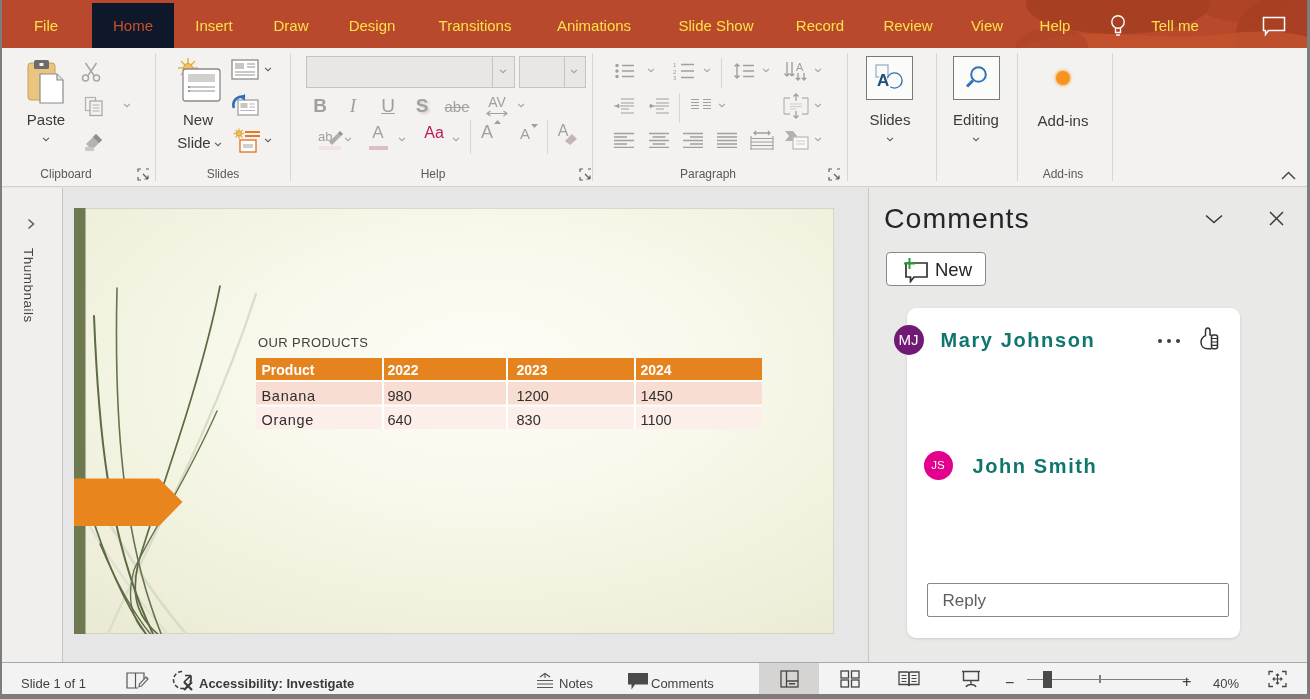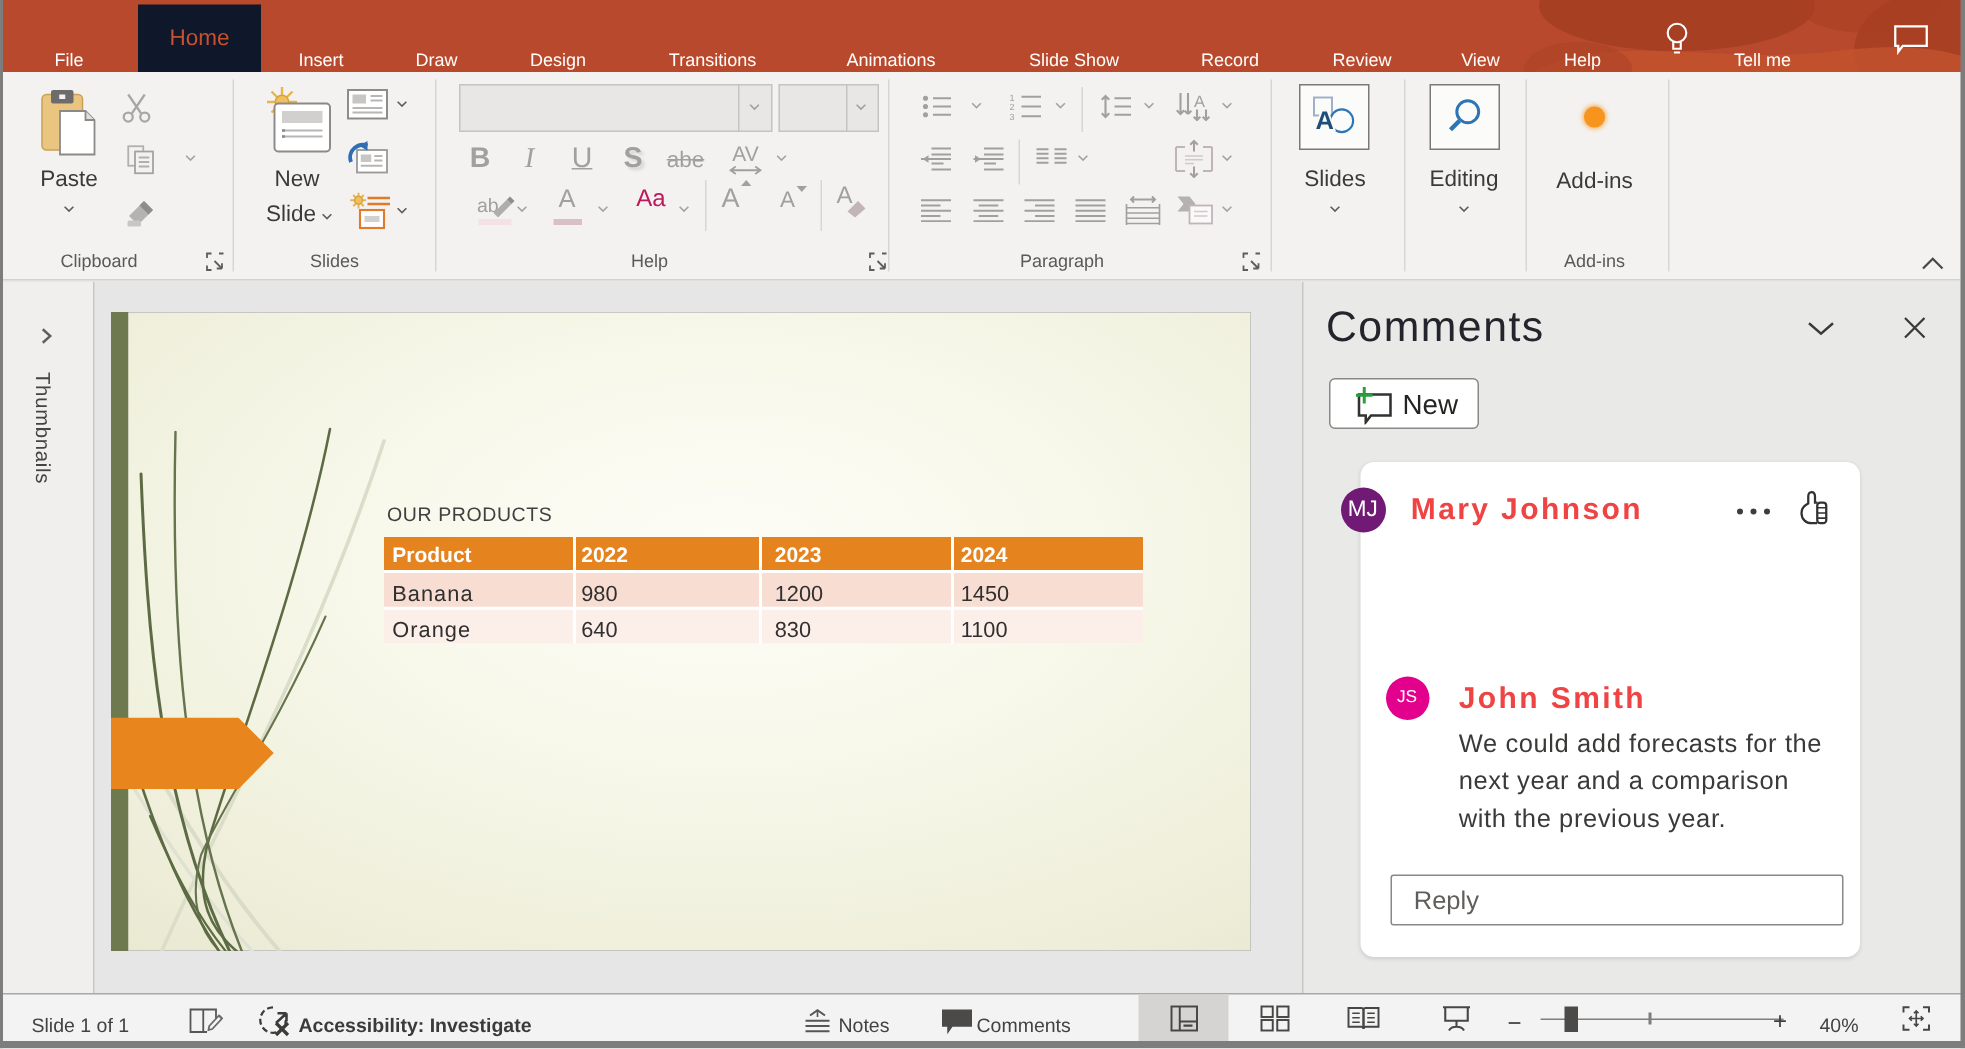--- a/index.html
+++ b/index.html
@@ -3,21 +3,21 @@
 <meta charset="utf-8">
 <style>
   * { margin:0; padding:0; box-sizing:border-box; }
   html,body { width:1310px; height:699px; overflow:hidden; }
   body { font-family:"Liberation Sans", sans-serif; }
   #app { position:relative; width:1310px; height:699px; background:#e6e6e6; overflow:hidden; }
   .abs { position:absolute; }
 
   
   #titlebar { position:absolute; left:0; top:0; width:1310px; height:48px; background:#b8492c; overflow:hidden; }
-  .tab { position:absolute; top:17px; transform:translateX(-50%); color:#ffffff; font-size:12px; white-space:nowrap;margin-top:16px; }
+  .tab { position:absolute; top:17px; transform:translateX(-50%); color:#fde047; font-size:15px; white-space:nowrap; }
   #hometab { position:absolute; left:92px; top:3px; width:82px; height:45px; background:#0f172a; }
   #hometab span { position:absolute; left:50%; top:14px; transform:translateX(-50%); color:#c8502e; font-size:15px; }
 
   
   #ribbon { position:absolute; left:2px; top:48px; width:1305px; height:139px; background:#f3f2f1; border-bottom:1px solid #d4d2d0; }
   .rdiv { position:absolute; top:5px; height:128px; width:1px; background:#d8d6d4; }
   .glabel { position:absolute; top:119px; transform:translateX(-50%); font-size:12px; color:#5b5955; white-space:nowrap; }
   .launcher { position:absolute; width:13px; height:13px; }
   .btxt { position:absolute; transform:translateX(-50%); font-size:15px; color:#3b3a38; white-space:nowrap; }
   .chev { position:absolute; width:8px; height:5px; }
@@ -29,21 +29,21 @@
   #thumbtext { position:absolute; left:19px; top:60px; font-size:13.5px; color:#444; writing-mode:vertical-rl; letter-spacing:.5px; }
   #slide { position:absolute; left:72px; top:20px; width:760px; height:426px; }
   #cpanel { position:absolute; left:866px; top:0; width:439px; height:474px; background:#e9e9e8; border-left:1px solid #c8c7c6; }
 
   
   #ctitle { position:absolute; left:15px; top:14px; font-size:28.5px; letter-spacing:1px; color:#24242c; }
   #newbtn { position:absolute; left:17px; top:64px; width:100px; height:34px; background:#fff; border:1px solid #8a8886; border-radius:4px; }
   #newbtn span { position:absolute; left:48px; top:5.5px; font-size:18.5px; color:#252423; }
   #card { position:absolute; left:37.5px; top:120px; width:333px; height:330px; background:#fff; border-radius:9px; box-shadow:0 1px 3px rgba(0,0,0,.12); }
   .avatar { position:absolute; border-radius:50%; color:#fff; text-align:center; }
-  .cname { position:absolute; font-size:20px; font-weight:700; letter-spacing:1.6px; color:#ef4444; white-space:nowrap;text-align:center; }
+  .cname { position:absolute; font-size:20px; font-weight:700; letter-spacing:1.6px; color:#0f766e; white-space:nowrap;text-align:center; }
   .cbody { position:absolute; font-size:17px; letter-spacing:0.4px; line-height:24.8px; color:#3b3a39; }
   #replybox { position:absolute; left:20px; top:275px; width:302px; height:34px; border:1px solid #8a8886; border-radius:2px; background:#fff; }
   #replybox span { position:absolute; left:15px; top:7px; font-size:17px; color:#605e5c; }
 
   
   #statusbar { position:absolute; left:0; top:662px; width:1310px; height:32px; background:#f3f3f3; border-top:1px solid #a9a8a7; }
   .stext { position:absolute; font-size:13px; color:#424242; top:8px; white-space:nowrap; }
 
   #leftedge  { position:absolute; left:0; top:0; width:2px; height:699px; background:#7d7d7d; }
   #rightedge { position:absolute; right:0; top:0; width:3px; height:699px; background:#7d7d7d; }
@@ -443,21 +443,20 @@
           <span style="position:absolute;left:9px;top:0;width:4.2px;height:4.2px;border-radius:50%;background:#3f3d3b"></span>
           <span style="position:absolute;left:18px;top:0;width:4.2px;height:4.2px;border-radius:50%;background:#3f3d3b"></span>
         </div>
         <svg width="20" height="23" viewBox="0 0 20 23" style="position:absolute;left:292px;top:19px" fill="none" stroke="#333230" stroke-width="1.5">
           <path d="M12.5 8 L11 8 L11 4 C11 2 10 1 8.7 1 C7.4 1 6.5 2 6.5 4 L6.5 8.6 C4 9.8 2 12 2 15 C2 19 4.8 21.8 8.8 21.8 L12.5 21.8"></path>
           <rect x="12.5" y="8" width="6" height="13.8" rx="2"></rect>
           <path d="M12.5 11.5 H18.5 M12.5 15 H18.5 M12.5 18.4 H18.5" stroke-width="1.1"></path>
         </svg>
         <div class="avatar" style="left:17px;top:142.5px;width:29px;height:29px;background:#e3008c;font-size:11.5px;line-height:29px">JS</div>
         <div class="cname" style="left:66px;top:147px">John Smith</div>
-        <div class="cbody" style="left:66px;top:176px;width:270px">We could add forecasts for the<br>next year and a comparison<br>with the previous year.</div>
         <div id="replybox">
             <span>Reply</span>
           </div>
       </div>
     </div>
   </div>
 
   <div id="statusbar">
     <div class="stext" style="left:21px;top:13px">Slide 1 of 1</div>
     <svg width="24" height="19" viewBox="0 0 24 19" style="position:absolute;left:125px;top:8px" fill="none" stroke="#575655" stroke-width="1.2">

